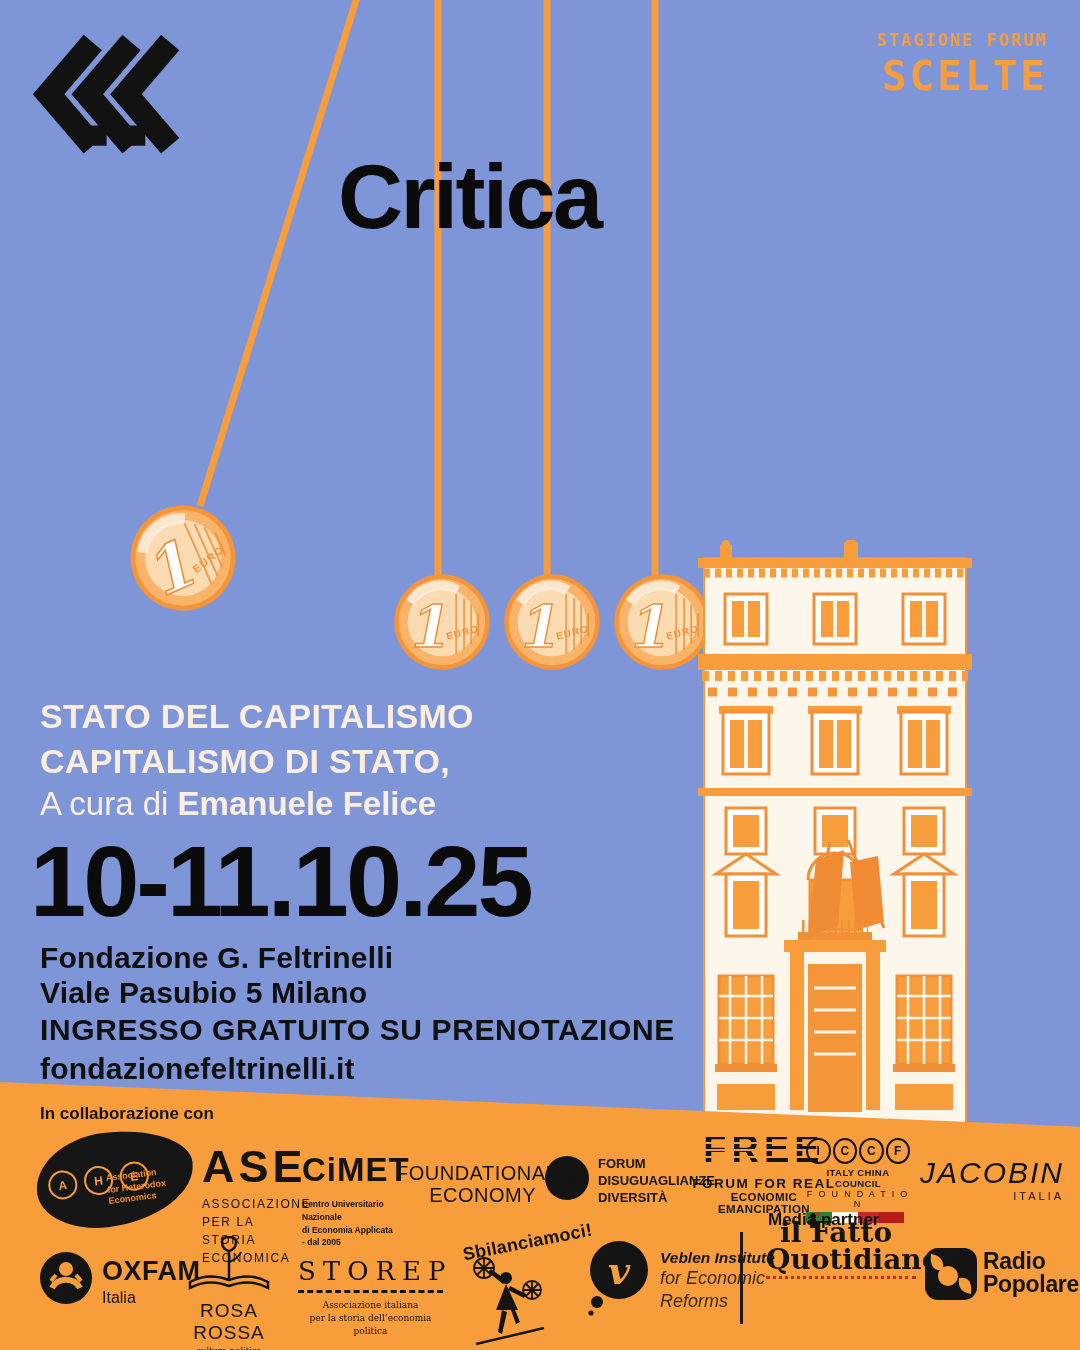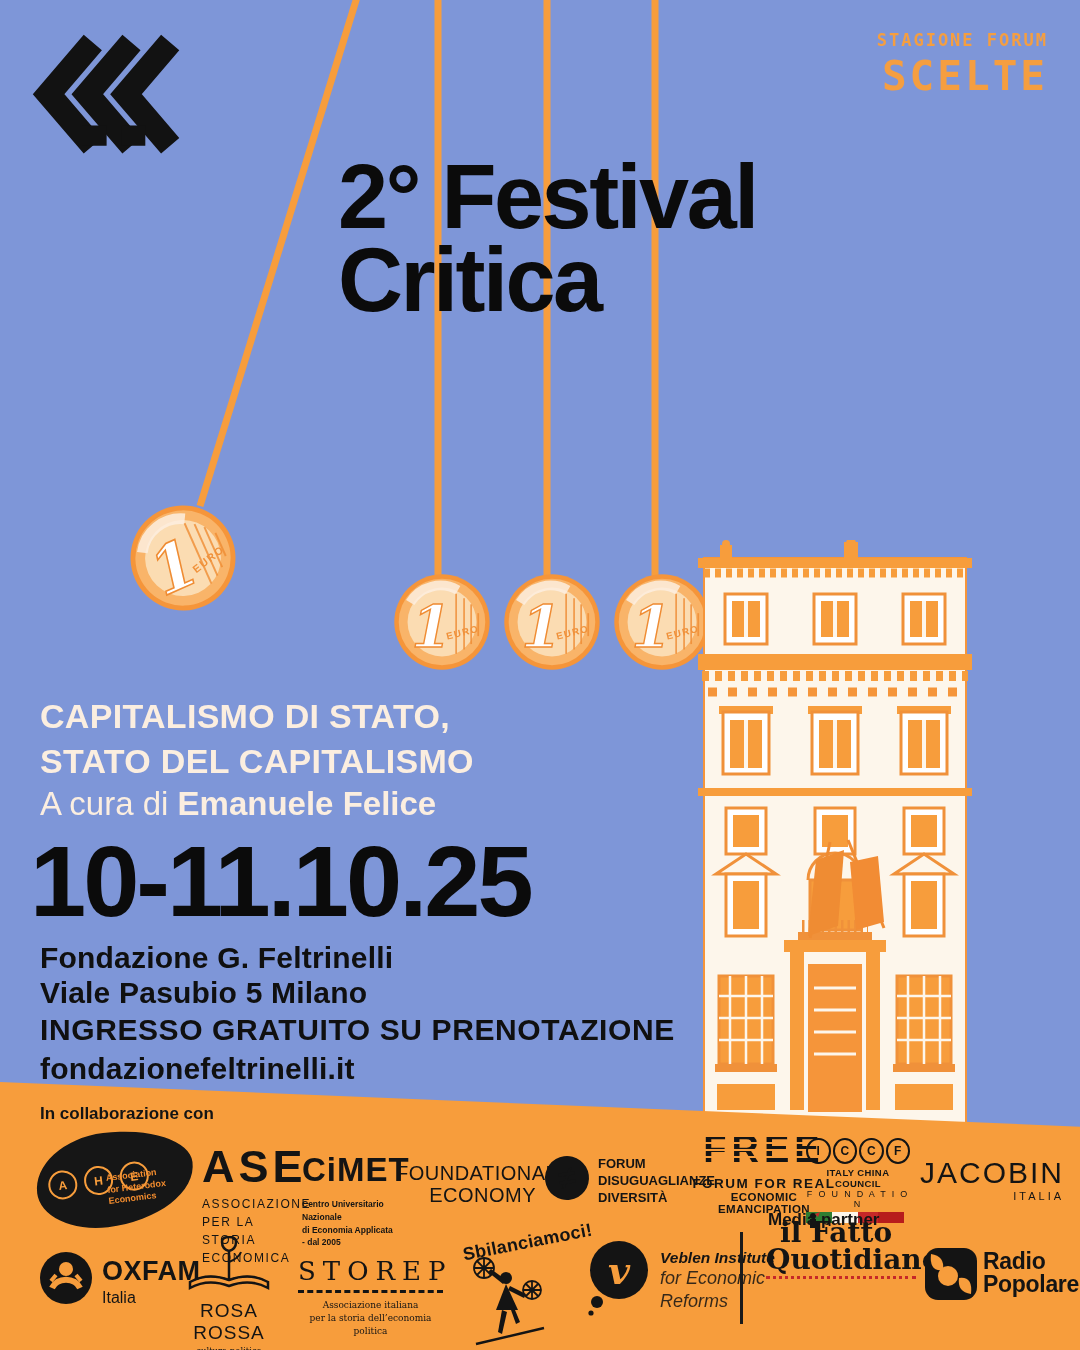--- a/index.html
+++ b/index.html
@@ -69,21 +69,21 @@
   #iccf{left:806px;top:58px;width:104px;text-align:center;}
   #iccf .circles{display:flex;gap:2px;justify-content:center;}
   #iccf .c{width:22px;height:22px;border:2.5px solid #141414;border-radius:50%;
     font-size:12px;font-weight:bold;display:flex;align-items:center;justify-content:center;}
   #iccf .cap{font-size:9.5px;font-weight:bold;letter-spacing:.4px;margin-top:3px;}
   #iccf .cap2{font-size:9px;letter-spacing:1.8px;}
   #iccf .flag{display:flex;height:11px;margin-top:3px;}
   #iccf .flag div{height:100%;}
   
   #jacobin{left:920px;top:76px;text-align:right;}
-  #jacobin .big{font-size:30px;letter-spacing:2px;font-weight:normal;}
+  #jacobin .big{font-size:30px;letter-spacing:2px;font-weight:normal;font-style:italic;}
   #jacobin .sub{font-size:11px;letter-spacing:3px;margin-top:0;}
   
   #oxfam-icon{left:40px;top:172px;width:52px;height:52px;}
   #oxfam-text{left:102px;top:176px;}
   #oxfam-text .big{font-size:27px;font-weight:bold;letter-spacing:.5px;}
   #oxfam-text .sub{font-size:16px;margin-top:2px;}
   
   #rosa{left:170px;top:156px;width:118px;text-align:center;}
   #rosa .name{font-size:19px;letter-spacing:1px;margin-top:2px;}
   #rosa .cap{font-size:8.5px;font-family:"DejaVu Serif",serif;margin-top:2px;}
@@ -243,27 +243,26 @@
     <rect x="55" y="98" width="26" height="22" fill="#121212"></rect>
     <rect x="97" y="98" width="26" height="22" fill="#121212"></rect>
   </svg>
 
   <div id="season" class="abs">
     <div class="l1">STAGIONE FORUM</div>
     <div class="l2">SCELTE</div>
   </div>
 
   <div id="title" class="abs">
-    <div>2° Festival</div>
     <div>Critica</div>
   </div>
 
   <div id="theme" class="abs">
+    <div>STATO DEL CAPITALISMO</div>
     <div>CAPITALISMO DI STATO,</div>
-    <div>STATO DEL CAPITALISMO</div>
   </div>
   <div id="curator" class="abs">
     <span>A cura di </span><b>Emanuele Felice</b>
   </div>
 
   <div id="date" class="abs">10-11.10.25</div>
   <div id="venue" class="abs info">Fondazione G. Feltrinelli</div>
   <div id="address" class="abs info">Viale Pasubio 5 Milano</div>
   <div id="admission" class="abs info">INGRESSO GRATUITO SU PRENOTAZIONE</div>
   <div id="website" class="abs info">fondazionefeltrinelli.it</div>

